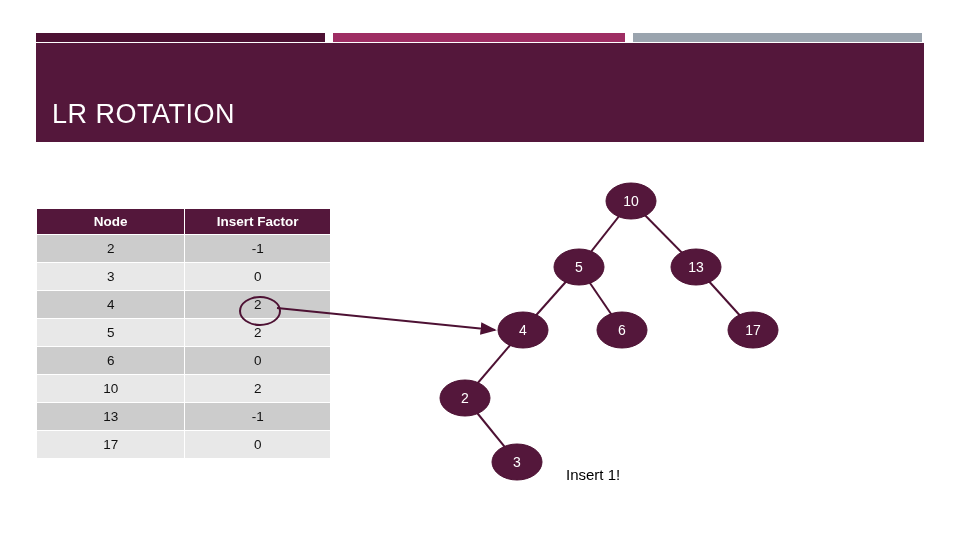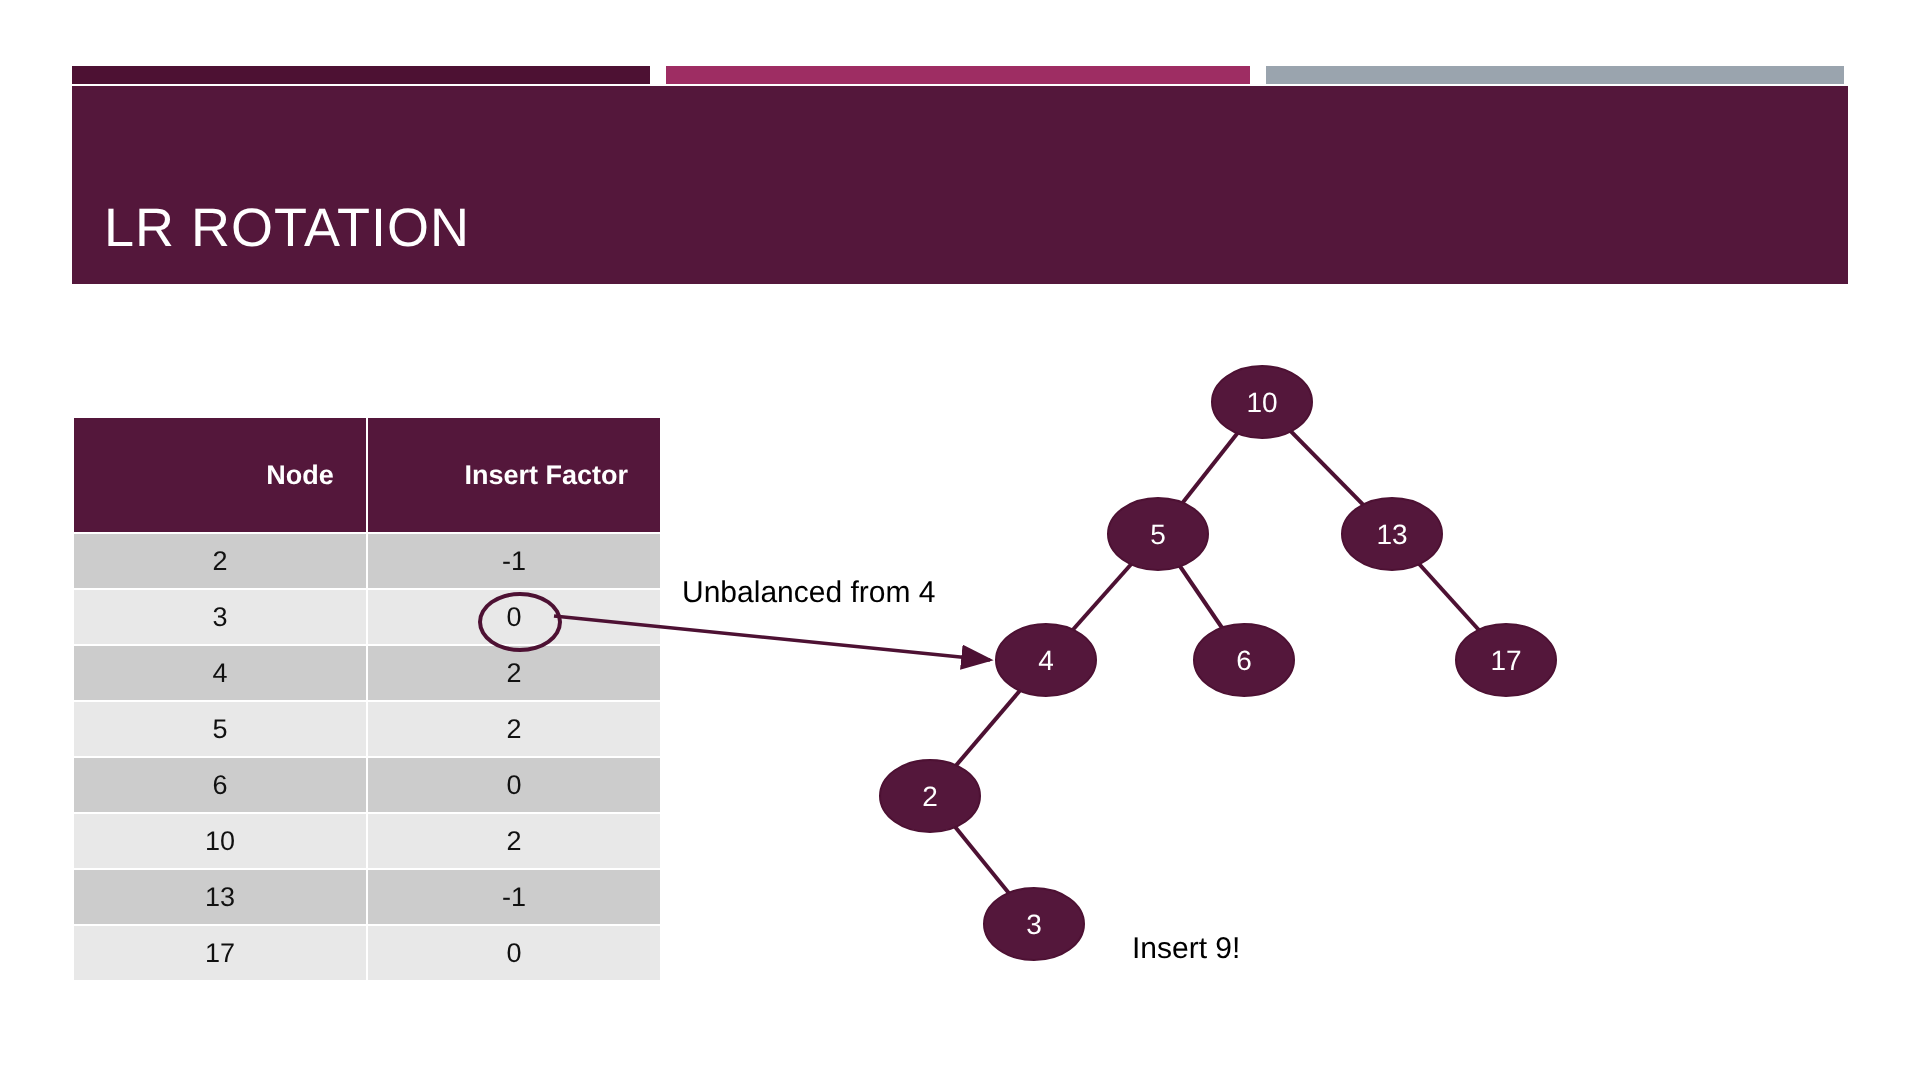--- a/index.html
+++ b/index.html
@@ -63,22 +63,22 @@
     border-spacing: 1px 1px;
     background: #ffffff;
     font-size: 13px;
   }
   .bf-table th {
     background: #54173b;
     color: #ffffff;
     font-weight: bold;
     font-size: 13.5px;
     height: 25px;
-    padding: 16px;
-    text-align: right;
+    padding: 0;
+    text-align: center;
   }
   .bf-table td {
     height: 27px;
     padding: 0;
     text-align: center;
     color: #111111;
     font-size: 13.5px;
   }
   .bf-table tr.row-dark td { background: #cccccc; }
   .bf-table tr.row-light td { background: #e8e8e8; }
@@ -221,16 +221,15 @@
           <ellipse cx="465" cy="398" rx="25" ry="18" fill="#54173b" stroke="#4d1133" stroke-width="1"></ellipse>
           <text x="465" y="403" text-anchor="middle" fill="#ffffff" font-family="&quot;Liberation Sans&quot;, sans-serif" font-size="14">2</text>
         </g>
         <g>
           <ellipse cx="517" cy="462" rx="25" ry="18" fill="#54173b" stroke="#4d1133" stroke-width="1"></ellipse>
           <text x="517" y="467" text-anchor="middle" fill="#ffffff" font-family="&quot;Liberation Sans&quot;, sans-serif" font-size="14">3</text>
         </g>
       </g>
   </svg>
 
-  <div class="diagram-label label-unbalanced">Unbalanced from 4</div>
-  <div class="diagram-label label-insert">Insert 9!</div>
+  <div class="diagram-label label-insert">Insert 1!</div>
 
 </div>
 
 </body></html>

